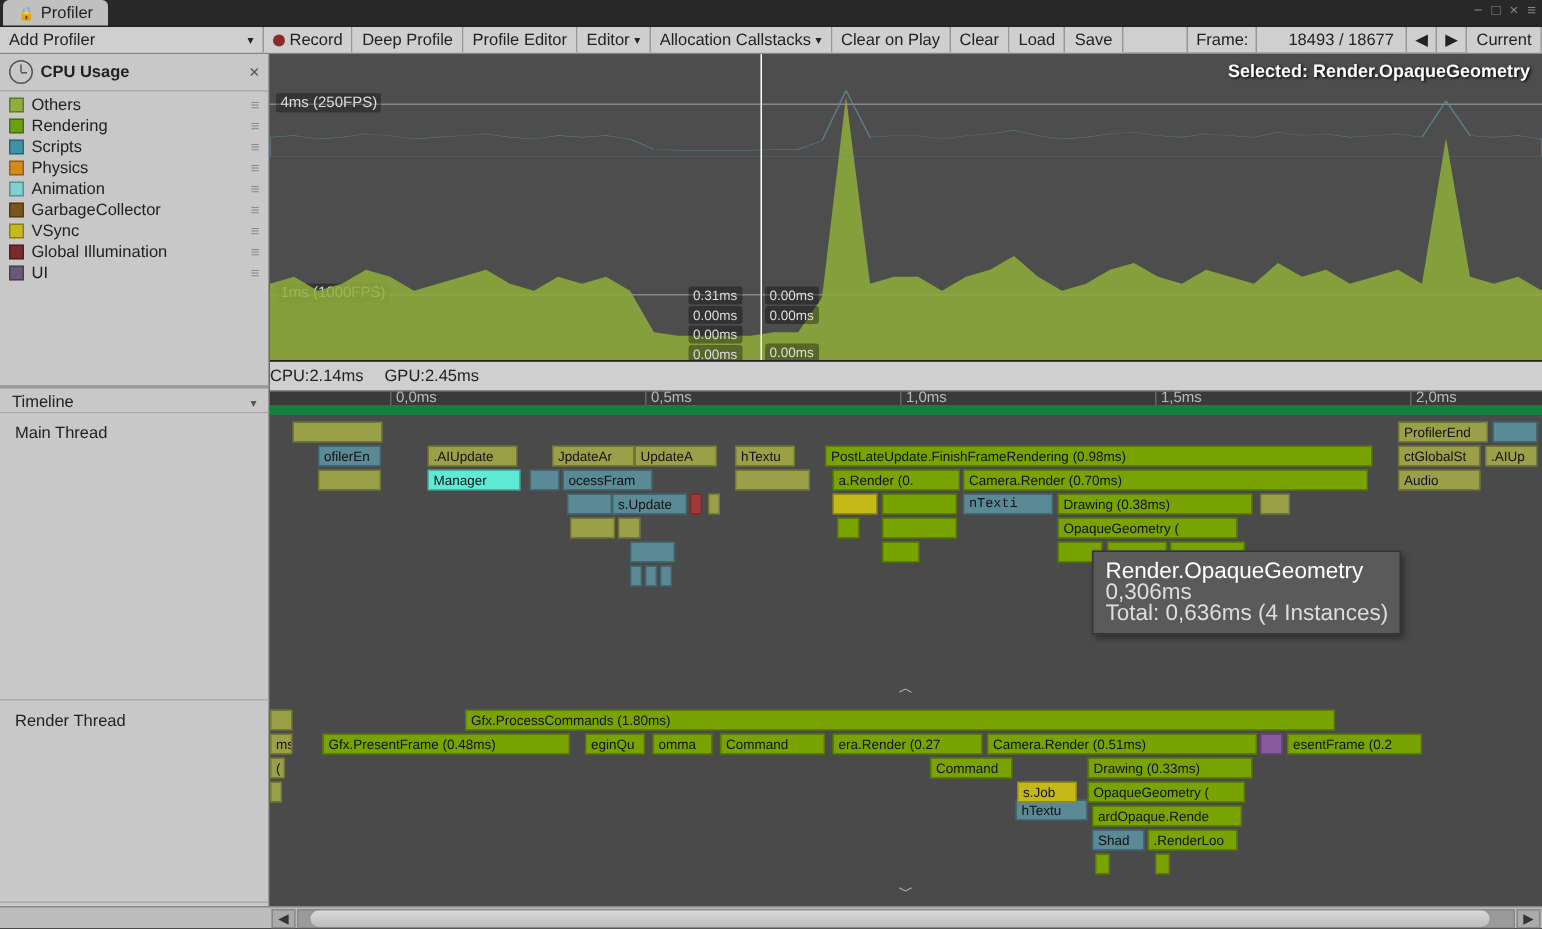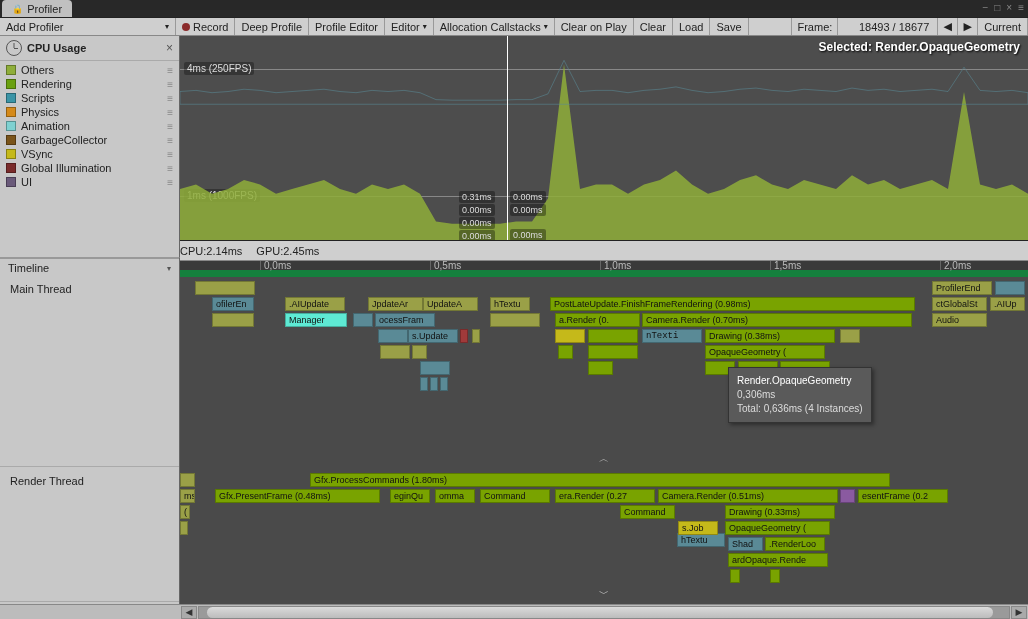--- a/index.html
+++ b/index.html
@@ -65,21 +65,21 @@
 .tracks-left { width: 180px; background: #c8c8c8; color: #222; border-right: 1px solid #666; }
 .tracks-right { flex: 1; position: relative; background: #4a4a4a; overflow: hidden; }
 .track-section { border-bottom: 1px solid #aaa; }
 .track-name { padding: 8px 10px; font-size: 11px; }
 
 .thread-tracks { position: absolute; left: 0; right: 0; }
 .tr-row { height: 15px; position: relative; margin-bottom: 1px; }
 .block { position: absolute; top: 0; height: 14px; font-size: 9px; color: #111; padding: 1px 3px; overflow: hidden; white-space: nowrap; border: 1px solid rgba(0,0,0,0.25); cursor: pointer; }
 
 
-.tooltip { position: absolute; background: #5a5a5a; color: #ddd; padding: 6px 8px; font-size: 10px; border: 1px solid #333; box-shadow: 2px 2px 4px rgba(0,0,0,0.4); line-height: 14px; }
+.tooltip { position: absolute; background: #5a5a5a; color: #ddd; padding: 6px 8px; font-size: 15px; border: 1px solid #333; box-shadow: 2px 2px 4px rgba(0,0,0,0.4); line-height: 14px; }
 .tooltip .title { color: #fff; }
 
 
 .hscroll { height: 15px; background: #bcbcbc; display: flex; align-items: center; border-top: 1px solid #888; }
 .hscroll .arrow { width: 16px; height: 13px; background: #aaa; display: flex; align-items: center; justify-content: center; font-size: 9px; color: #333; border: 1px solid #888; margin: 0 1px; cursor: pointer; }
 .hscroll .track { flex: 1; height: 13px; background: #9a9a9a; position: relative; border: 1px solid #888; }
 .hscroll .thumb { position: absolute; height: 100%; background: linear-gradient(#dadada,#bcbcbc); border-radius: 6px; }
 
 .expand-arrow { position: absolute; left: 50%; transform: translateX(-50%); color: #ccc; font-size: 10px; cursor: pointer; }
 
@@ -372,25 +372,25 @@
               <div class="block" style="left: 440px; width: 55px; background: rgb(121, 163, 0);">Command</div>
               <div class="block" style="left: 497px; width: 48px; background: rgb(90, 138, 150); margin-top: 28px;">hTextu</div>
               <div class="block" style="left: 545px; width: 110px; background: rgb(121, 163, 0);">Drawing (0.33ms)</div>
             </div>
             <div class="tr-row">
               <div class="block" style="left: 0px; width: 8px; background: rgb(154, 160, 71);"></div>
               <div class="block" style="left: 498px; width: 40px; background: rgb(197, 185, 26);">s.Job</div>
               <div class="block" style="left: 545px; width: 105px; background: rgb(121, 163, 0);">OpaqueGeometry (</div>
             </div>
             <div class="tr-row">
+              <div class="block" style="left: 548px; width: 100px; background: rgb(121, 163, 0);">ardOpaque.Rende</div>
+            </div>
+            <div class="tr-row">
               <div class="block" style="left: 548px; width: 35px; background: rgb(90, 138, 150);">Shad</div>
               <div class="block" style="left: 585px; width: 60px; background: rgb(121, 163, 0);">.RenderLoo</div>
-            </div>
-            <div class="tr-row">
-              <div class="block" style="left: 548px; width: 100px; background: rgb(121, 163, 0);">ardOpaque.Rende</div>
             </div>
             <div class="tr-row">
               <div class="block" style="left: 550px; width: 10px; background: rgb(121, 163, 0);"></div>
               <div class="block" style="left: 590px; width: 10px; background: rgb(121, 163, 0);"></div>
             </div>
           </div>
         <div class="expand-arrow" style="top:310px;">﹀</div>
 
         <div class="tooltip" style="left:548px; top:90px;">
           <div class="title">Render.OpaqueGeometry</div>

